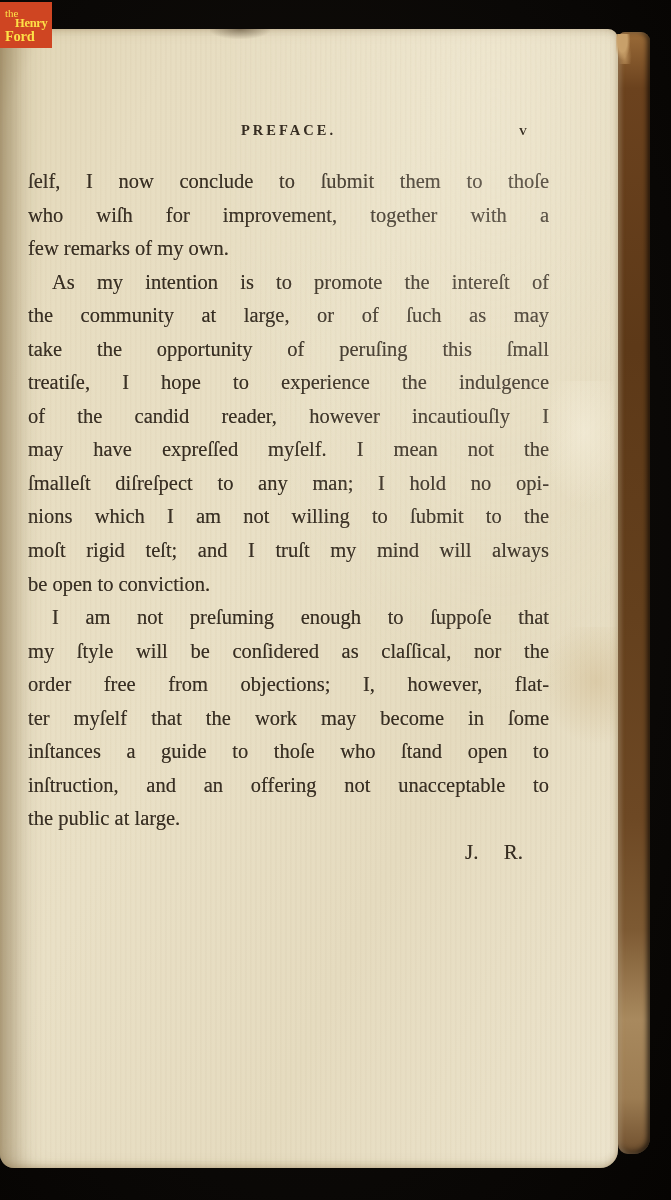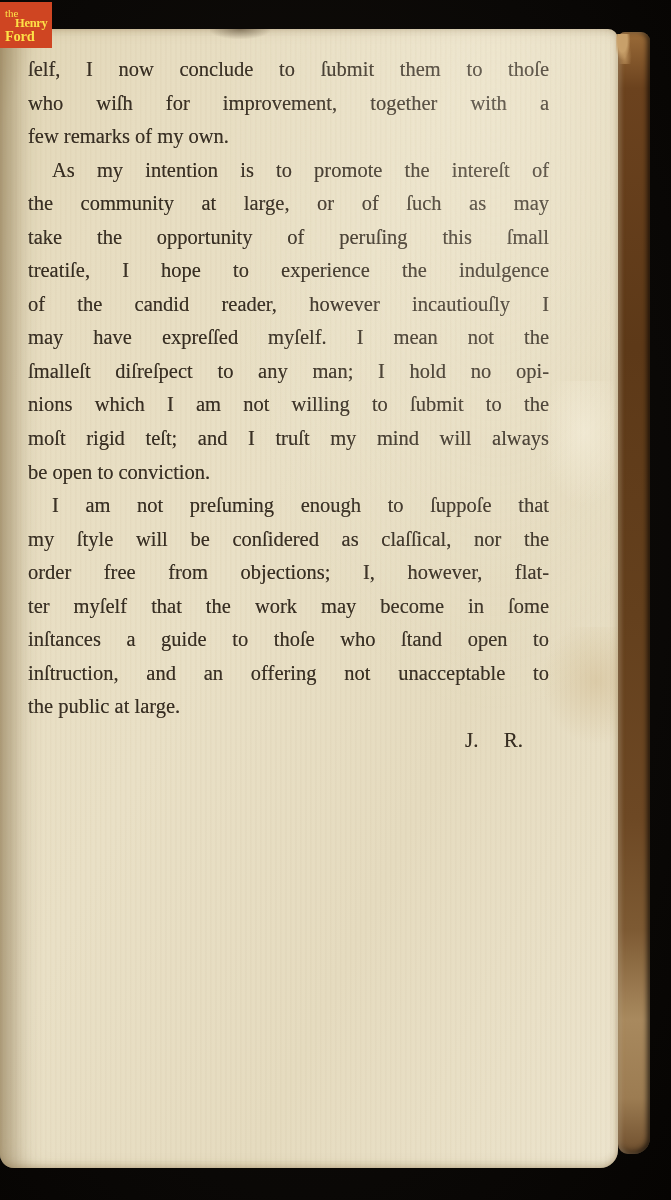--- a/index.html
+++ b/index.html
@@ -112,20 +112,24 @@
 <body>
 
 <div class="scene">
 
   <div class="page">
     <div class="paper-texture"></div>
     <div class="corner-smudge"></div>
     <div class="crease-mark"></div>
     <div class="stain-mark"></div>
 
+    <div class="page-header">
+      <div class="running-title">PREFACE.</div>
+      <div class="page-number">v</div>
+    </div>
 
     <div class="text-block">
 
     <div class="line">ſelf, I now conclude to ſubmit them to thoſe</div>
         <div class="line">who wiſh for improvement, together with a</div>
         <div class="line line-end">few remarks of my own.</div>
         <div class="line line-indent">As my intention is to promote the intereſt of</div>
         <div class="line">the community at large, or of ſuch as may</div>
         <div class="line">take the opportunity of peruſing this ſmall</div>
         <div class="line">treatiſe, I hope to experience the indulgence</div>

